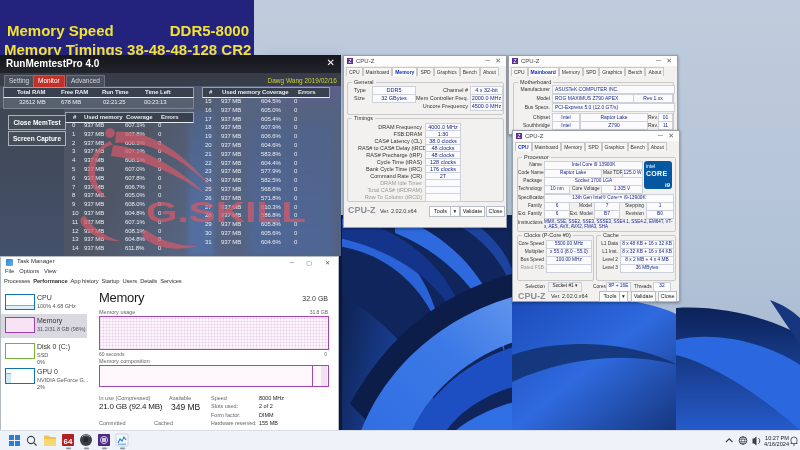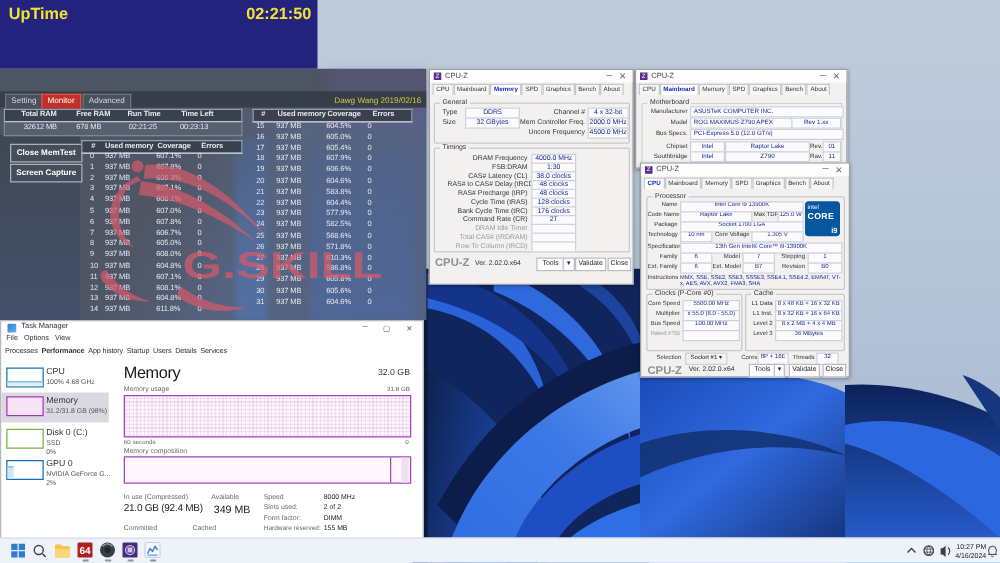--- a/index.html
+++ b/index.html
@@ -100,28 +100,33 @@
 <path d="M512,355 C570,335 640,345 678,365 C620,350 560,360 512,382 Z" fill="#12306e" opacity="0.85"></path>
 
 <path d="M676,308 C720,305 770,318 800,335 L800,450 L676,450 Z" fill="url(#gC)"></path>
 <path d="M676,340 C720,330 770,345 800,365 L800,430 C760,395 715,365 676,355 Z" fill="#2b67de"></path>
 <path d="M770,300 C782,304 794,312 800,318 L800,345 C790,330 778,312 770,300 Z" fill="#16377e"></path>
 
 <rect x="330" y="215" width="12" height="235" fill="#0b1838"></rect>
 </svg>
 </div>
 <div id="ybox" class="abs">
-<div class="r" style="top:3px;font-size:13px;">UpTime<span style="position:absolute;right:0;">02:21:50</span></div>
+<div class="r" style="top:22px;font-size:15px;">Memory Speed<span style="position:absolute;right:0;">DDR5-8000</span></div>
+<div class="r" style="top:41px;left:4px;font-size:15px;white-space:nowrap;">Memory Timings 38-48-48-128 CR2</div>
 </div>
 <div id="mt" class="abs">
 <div class="abs" style="left:0;top:31px;width:341px;height:170px;background:linear-gradient(115deg,#4c5462 0%,#4f5767 40%,#566480 60%,#536282 100%);"></div>
 <div class="abs" style="left:0;top:53px;width:64px;height:148px;background:linear-gradient(180deg,#3f4753,#44516b);"></div>
 <div class="abs" style="left:188px;top:56px;width:26px;height:145px;background:linear-gradient(180deg,rgba(70,115,195,0.22),rgba(80,130,210,0.42));filter:blur(2px);"></div>
 <div class="abs" style="left:248px;top:68px;width:84px;height:133px;background:linear-gradient(180deg,rgba(60,100,180,0.15),rgba(70,115,200,0.3));filter:blur(3px);"></div>
 <div class="abs" style="left:262px;top:0px;width:79px;height:48px;background:rgba(118,88,170,0.22);filter:blur(4px);"></div>
+<div class="tbar">
+      <span class="t">RunMemtestPro 4.0</span>
+      <span class="x">✕</span>
+    </div>
 <div class="tabrow">
 <span class="tab" style="left:4px;">Setting</span>
 <span class="tab" style="left:33px;background:#c23028;border-color:#d3564e;color:#fff;">Monitor</span>
 <span class="tab" style="left:66px;">Advanced</span>
 <span class="dawg">Dawg Wang 2019/02/16</span>
 </div>
 
 <div class="mtbl" style="left:3px;top:32px;width:191px;height:21px;">
 <div class="hd" style="position:absolute;left:0;top:0;width:189px;height:9px;">
 <span class="cell" style="left:13px;top:1px;">Total RAM</span>

